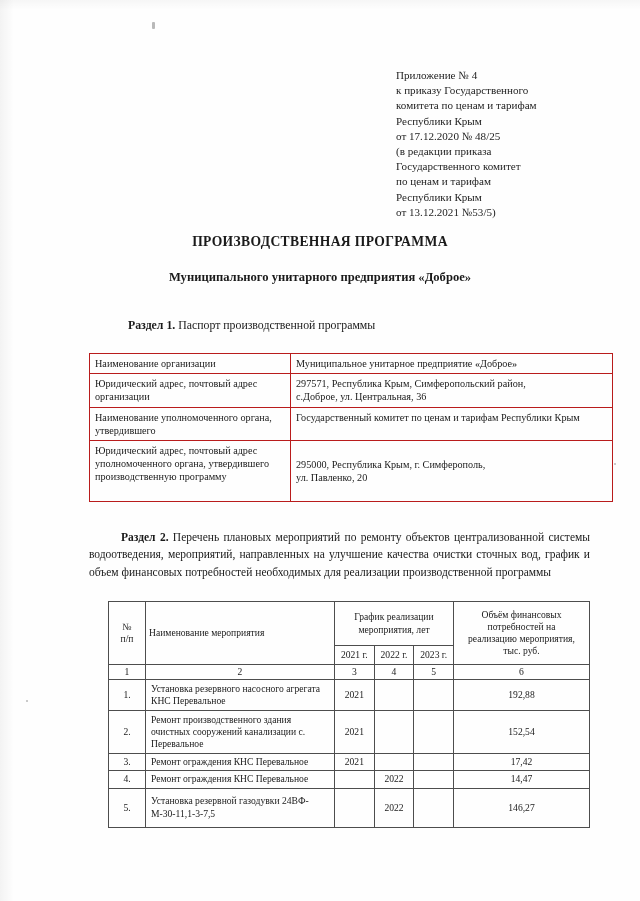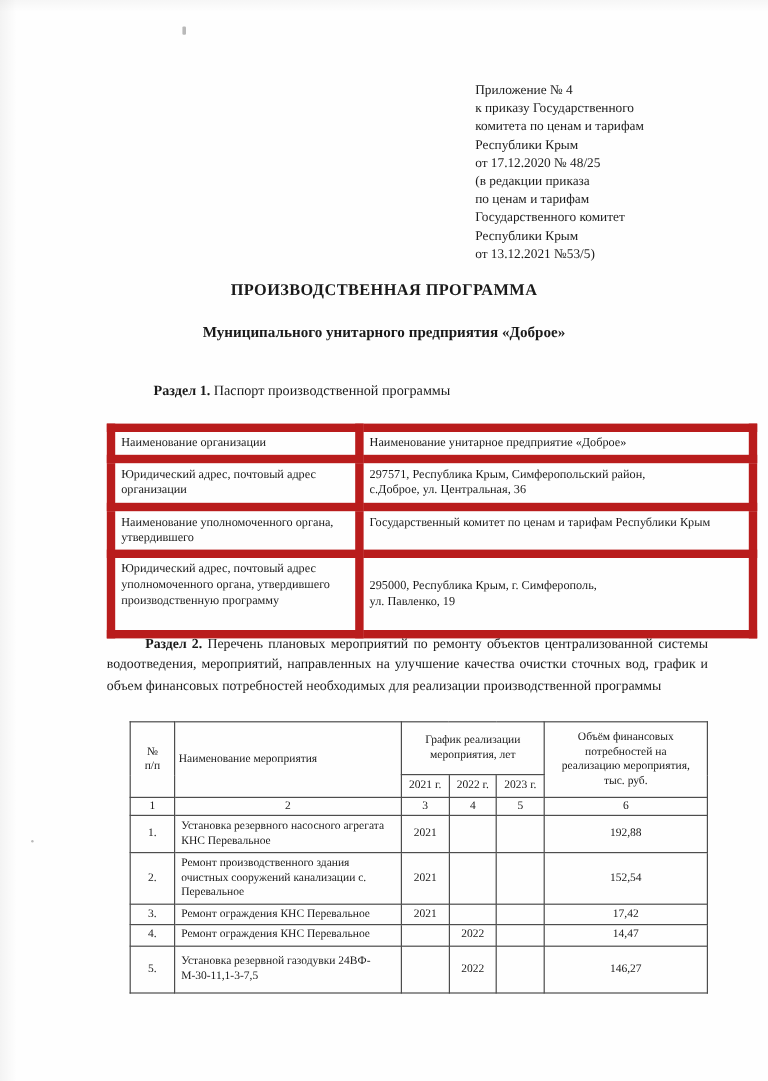--- a/index.html
+++ b/index.html
@@ -85,21 +85,21 @@
     table-layout: fixed;
   }
   .tbl1 {
     position: absolute;
     left: 89px;
     top: 353px;
     width: 501px;
     font-size: 10.2px;
   }
   .tbl1 td {
-    border: 7px solid #b91c1c;
+    border: 1px solid #b91c1c;
     padding: 3px 5px 3px 5px;
     vertical-align: top;
     line-height: 13.2px;
   }
   .tbl1 td.label { width: 190px; }
   .tbl1 td.value { width: 311px; }
 
   
   .section2 {
     position: absolute;
@@ -148,54 +148,54 @@
   <div class="speck" style="left:614px;top:463px;width:2px;height:2px;"></div>
   <div class="speck" style="left:26px;top:700px;width:2px;height:2px;"></div>
 
   <div class="appendix">
     <div>Приложение № 4</div>
     <div>к приказу Государственного</div>
     <div>комитета по ценам и тарифам</div>
     <div>Республики Крым</div>
     <div> от  17.12.2020 № 48/25</div>
     <div>(в редакции приказа</div>
+    <div>Государственного комитет</div>
     <div>по ценам и тарифам</div>
-    <div>Государственного комитет</div>
     <div>Республики Крым</div>
     <div>от 13.12.2021 №53/5)</div>
   </div>
 
   <div class="doc-title">ПРОИЗВОДСТВЕННАЯ  ПРОГРАММА</div>
   <div class="doc-subtitle">
     <div>Муниципального унитарного предприятия «Доброе»</div>
   </div>
 
   <div class="section1-head">
     <b>Раздел 1.</b><span> Паспорт производственной программы</span>
   </div>
 
   <table class="tbl1">
     <tbody>
       <tr>
         <td class="label">Наименование организации</td>
-        <td class="value">Наименование унитарное предприятие «Доброе»</td>
+        <td class="value">Муниципальное унитарное предприятие «Доброе»</td>
       </tr>
       <tr>
         <td class="label">Юридический адрес, почтовый адрес организации</td>
         <td class="value" style="white-space:pre-line;">297571, Республика Крым, Симферопольский район,
 с.Доброе, ул. Центральная, 36</td>
       </tr>
       <tr>
         <td class="label">Наименование уполномоченного органа, утвердившего</td>
         <td class="value">Государственный комитет по ценам и тарифам Республики Крым</td>
       </tr>
       <tr>
         <td class="label" style="height:54px;">Юридический адрес, почтовый адрес уполномоченного органа, утвердившего производственную программу</td>
         <td class="value" style="white-space:pre-line;vertical-align:middle;">295000, Республика Крым, г. Симферополь,
-ул. Павленко, 19</td>
+ул. Павленко, 20</td>
       </tr>
     </tbody>
   </table>
 
   <div class="section2">
     <b>Раздел 2.</b><span> Перечень плановых мероприятий по ремонту объектов централизованной системы водоотведения, мероприятий, направленных на улучшение качества очистки сточных вод, график и объем финансовых потребностей необходимых для реализации производственной программы</span>
   </div>
 
   <table class="tbl2">
     <thead>

